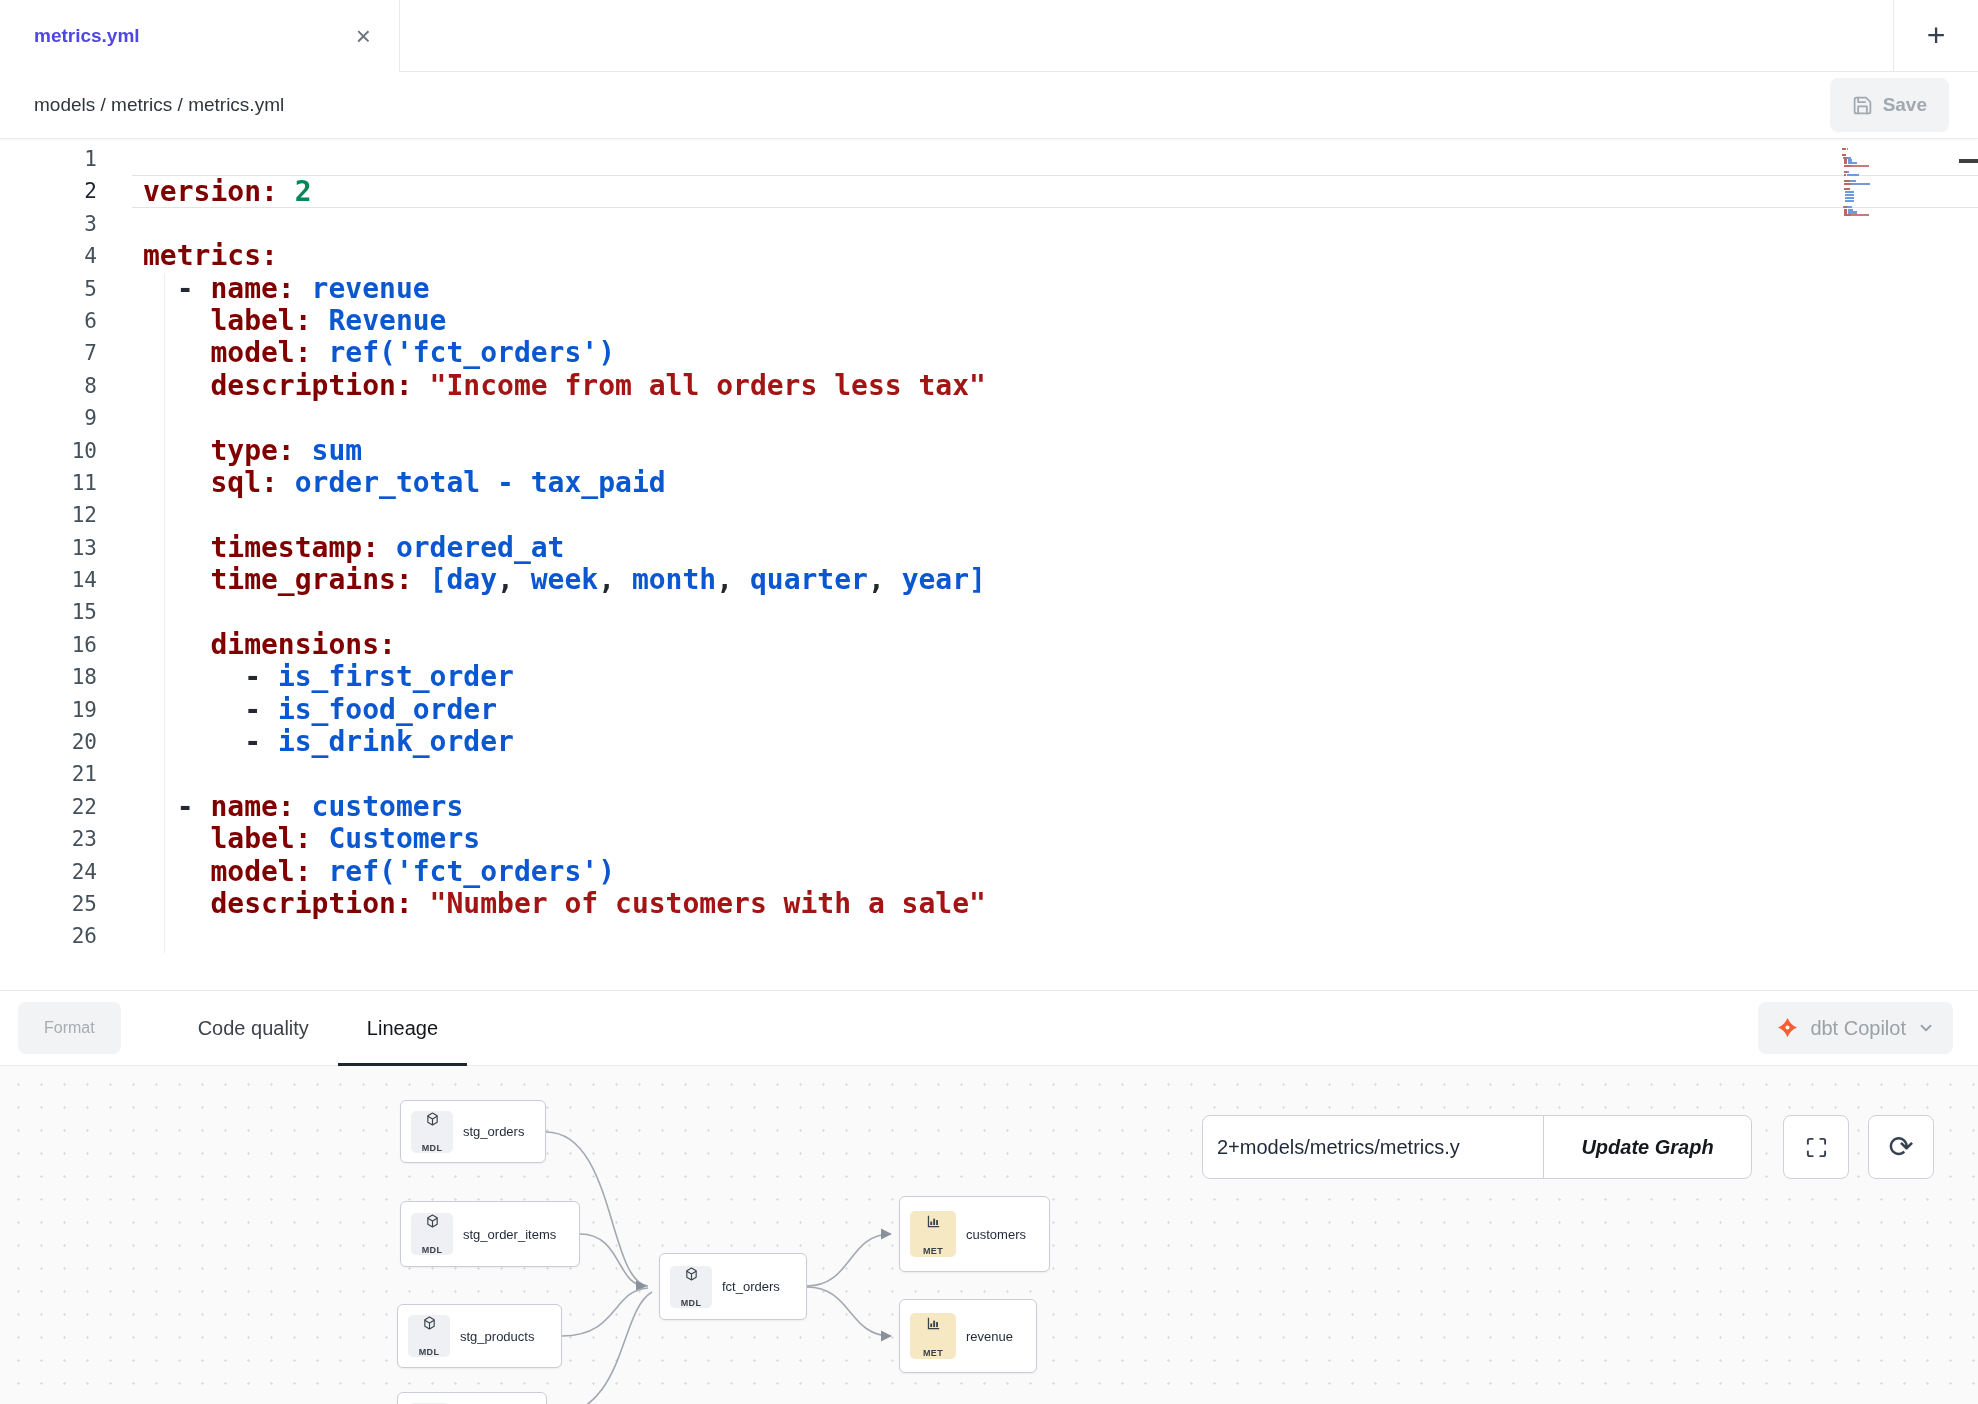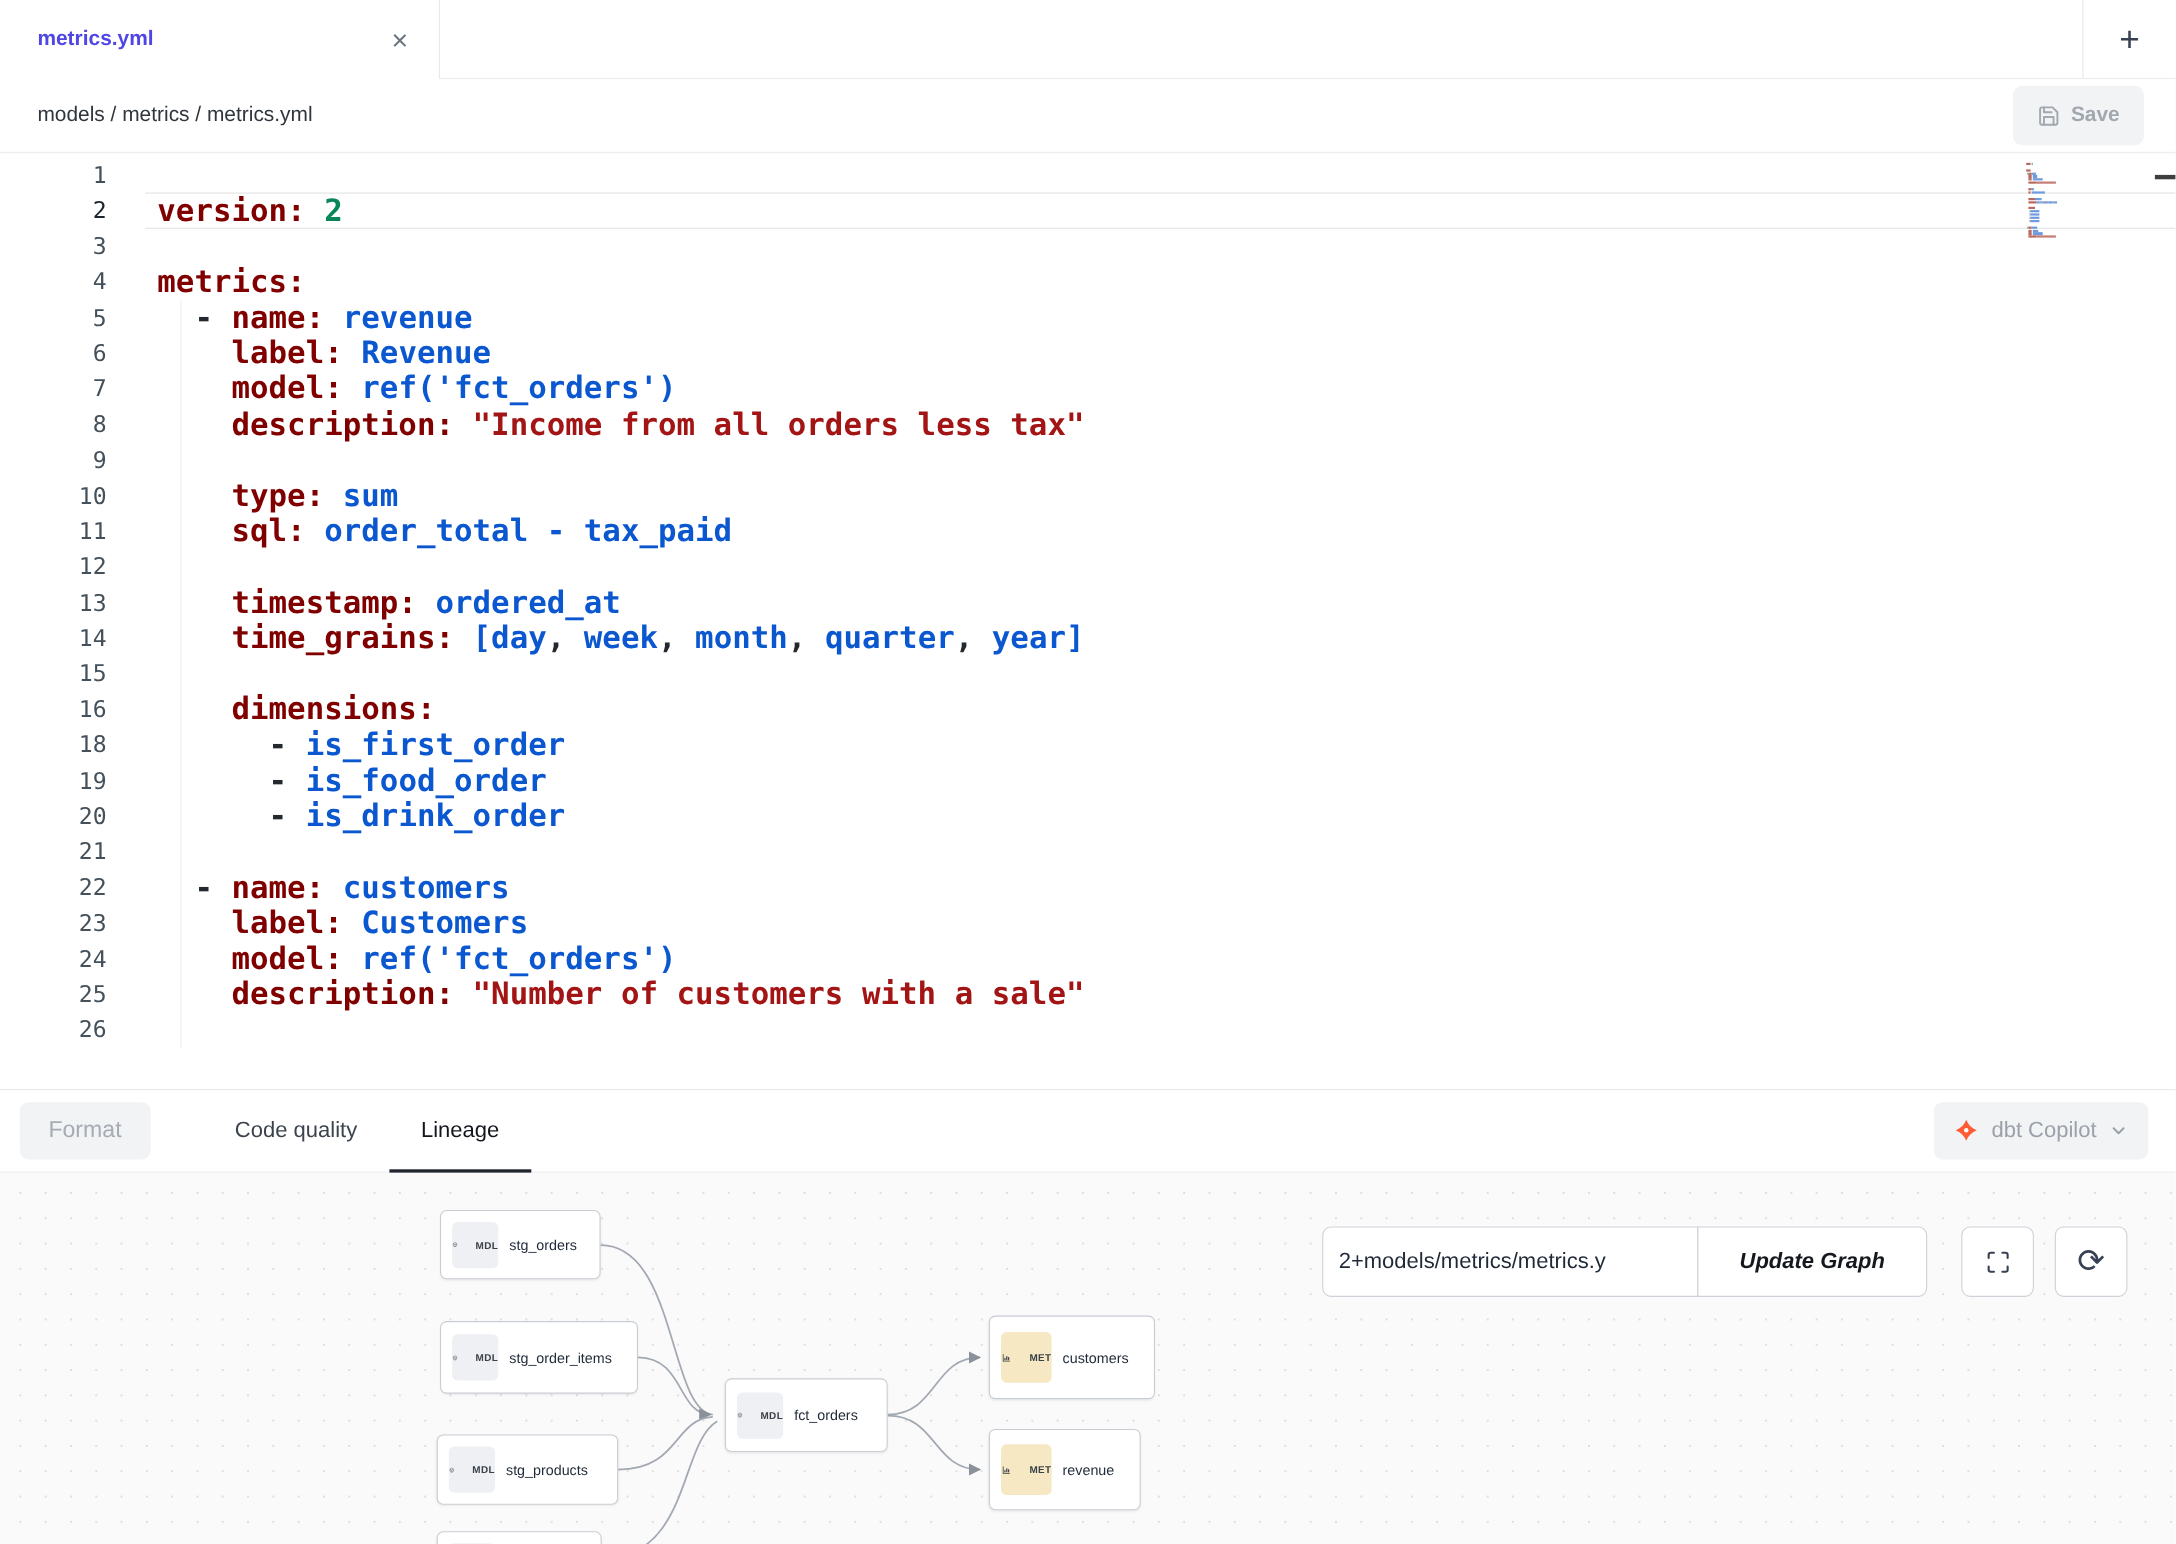--- a/index.html
+++ b/index.html
@@ -66,21 +66,21 @@
   .mm-n { background:#5fae8f; } .mm-p { background:#8e959c; } .mm-w { background:transparent; }
   .hscroll-dash { position:absolute; top:20px; right:0; width:19px; height:4px; background:#3f3f3f; }
 
   
   .bottombar {
     height:76px; display:flex; align-items:center; background:#fff;
     border-top:1px solid #e7e9ec; border-bottom:1px solid #ececee; position:relative; z-index:2;
   }
   .format-btn {
     margin-left:18px; height:52px; padding:0 26px; border:none; border-radius:8px;
-    background:#f2f3f5; color:#a6acb3; font-size:21px;
+    background:#f2f3f5; color:#a6acb3; font-size:16px;
   }
   .tb-tabs { display:flex; align-items:stretch; height:100%; margin-left:48px; }
   .tb-tab {
     display:flex; align-items:center; padding:0 29px; font-size:20px; color:#3c434c;
     position:relative; background:none; border:none; height:100%;
   }
   .tb-tab.active { color:#12161c; font-weight:500; }
   .tb-tab.active::after {
     content:""; position:absolute; left:0; right:0; bottom:-1px; height:3px; background:#20252e;
   }
@@ -98,21 +98,21 @@
     background-size:23px 23px; background-position:7px 7px;
   }
   .edges { position:absolute; inset:0; width:100%; height:100%; }
   .node {
     position:absolute; background:#fff; border:1px solid #c9ced4; border-radius:6px;
     display:flex; align-items:center; padding:0 10px; gap:10px;
     box-shadow:0 1px 2px rgba(16,24,40,.06);
   }
   .badge-box {
     width:42px; height:42px; border-radius:5px; flex:0 0 auto;
-    display:flex; flex-direction:row; align-items:center; justify-content:center; gap:16px;
+    display:flex; flex-direction:column; align-items:center; justify-content:center; gap:16px;
   }
   .badge-box.big { width:46px; height:46px; }
   .badge-box.mdl { background:#eef0f3; }
   .badge-box.met { background:#f6e8c2; }
   .badge-label { font-size:9px; font-weight:700; letter-spacing:.4px; color:#3a4149; }
   .node-label { font-size:13px; color:#1f2937; white-space:nowrap; }
 
   .graph-controls { position:absolute; top:49px; left:1202px; display:flex; align-items:stretch; height:64px;border-radius:28px; }
   .graph-search {
     width:342px; height:64px; padding:0 14px; font-size:20px; color:#1f2937;

